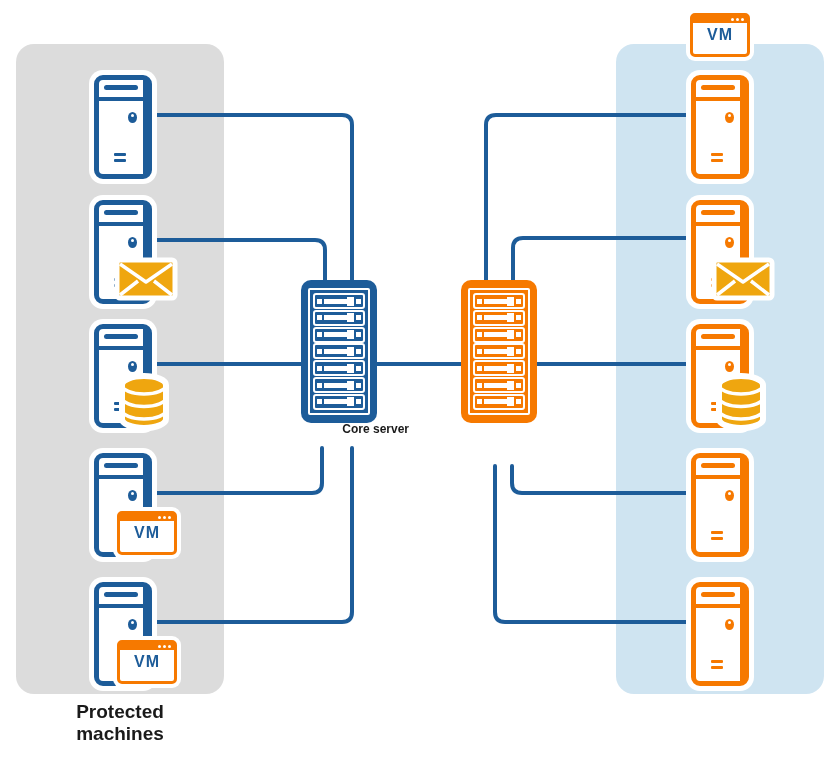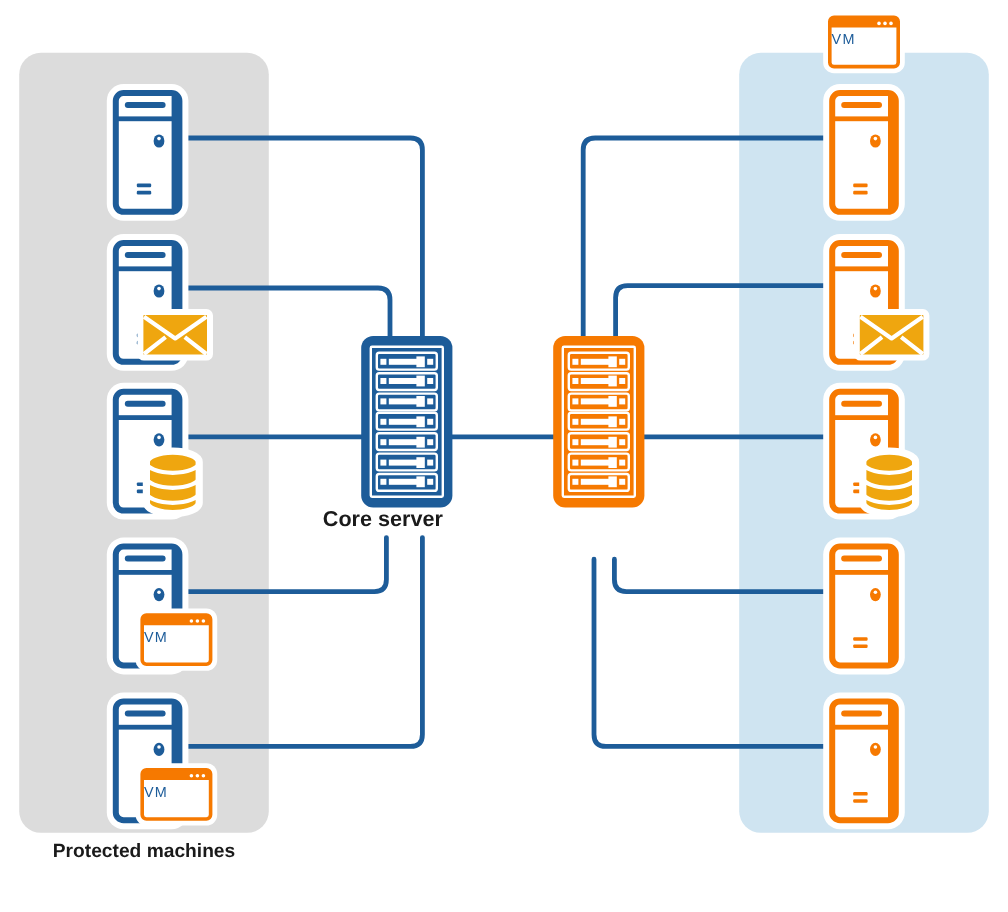--- a/index.html
+++ b/index.html
@@ -53,35 +53,35 @@
 
   
   .vm-badge{
     position:absolute; width:54px; height:38px; background:#fff;
     border:3px solid var(--orange); border-radius:5px; box-shadow:0 0 0 4px #fff; z-index:4;
   }
   .vm-badge .bar{ position:absolute; top:-1px; left:-1px; right:-1px; height:8px; background:var(--orange); border-radius:2px 2px 0 0; }
   .vm-badge .dots{ position:absolute; top:2px; right:3px; display:flex; gap:2px; }
   .vm-badge .dots i{ width:3px; height:3px; border-radius:50%; background:#fff; }
   .vm-badge .vm-text{
-    position:absolute; top:10px; left:0; right:0; 
-    color:var(--blue); font-weight:normal; font-size:12px; letter-spacing:1px;
+    position:absolute; top:10px; left:0; right:0; text-align:center;
+    color:var(--blue); font-weight:bold; font-size:16px; letter-spacing:1px;
   }
 
   .overlay-svg{ position:absolute; z-index:4; }
 
   
   .server-label{
-    position:absolute; top:423px; z-index:4; font-weight:bold; font-size:18px;
-    color:var(--text); text-align:left; line-height:1.08;
+    position:absolute; top:423px; z-index:4; font-weight:bold; font-size:12px;
+    color:var(--text); text-align:right; line-height:1.08;
   }
   #core-label{ left:269px; width:140px; }
   #virt-label{ left:432px; width:132px; }
   .panel-label{
-    position:absolute; top:701px; z-index:4; font-weight:bold; font-size:16px;
+    position:absolute; top:701px; z-index:4; font-weight:bold; font-size:19px;
     color:var(--text); text-align:center; line-height:1.15;
   }
   #left-label{ left:40px; width:160px; }
   #right-label{ left:630px; width:180px; }
 </style>
 </head>
 <body>
 
 <div id="canvas">
 

